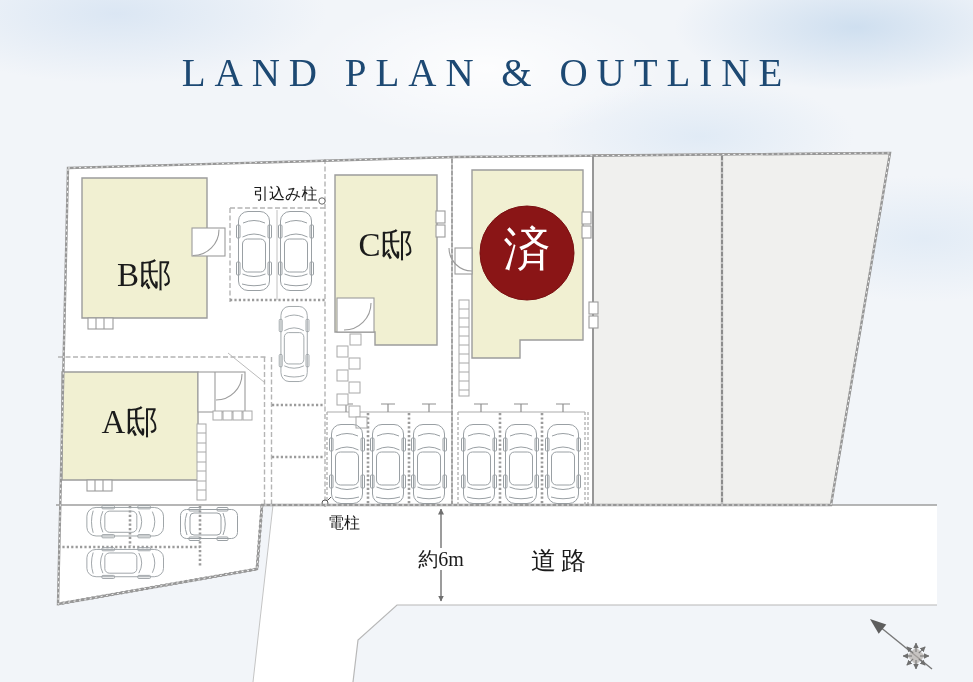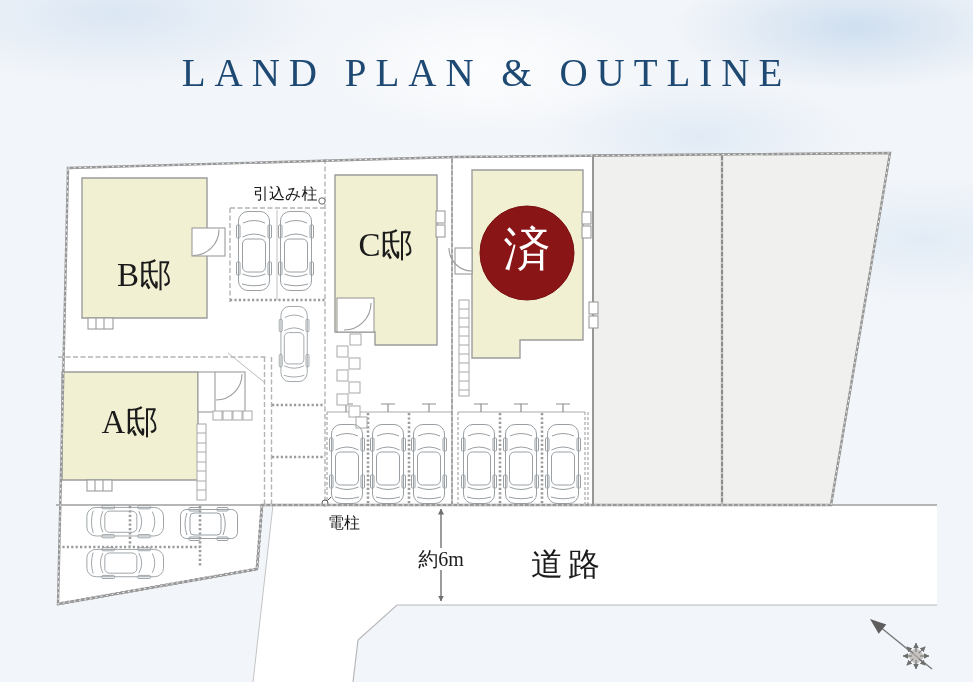--- a/index.html
+++ b/index.html
@@ -25,21 +25,21 @@
   svg.plan{position:absolute;left:0;top:0;}
   .jlabel{position:absolute;color:#1b1b1b;line-height:1.1;white-space:nowrap;}
   .lot-label{text-align:center;font-size:33px;}
   .lbl-b{left:82px;top:229px;width:125px;margin-top:28px;}
   .lbl-a{left:62px;top:404px;width:136px;}
   .lbl-c{left:335px;top:227px;width:102px;}
   .lbl-sold{left:480px;top:224px;width:94px;text-align:center;font-size:47px;color:#ffffff;}
   .lbl-service-pole{left:253px;top:185px;font-size:16px;}
   .lbl-utility-pole{left:328px;top:497px;font-size:16px;margin-top:17px;}
   .lbl-road-width{left:414px;top:548px;width:54px;text-align:center;font-size:20px;background:#ffffff;}
-  .lbl-road{left:531px;top:547px;font-size:32px;letter-spacing:5px;}
+  .lbl-road{left:531px;top:547px;font-size:25px;letter-spacing:5px;}
   .ln{stroke:#9aa0a4;stroke-width:1;fill:none;}
 </style>
 </head>
 <body>
 
 <div class="page">
 
   <div class="title">LAND PLAN &amp; OUTLINE</div>
 
   <svg class="plan" width="973" height="682" viewBox="0 0 973 682">

